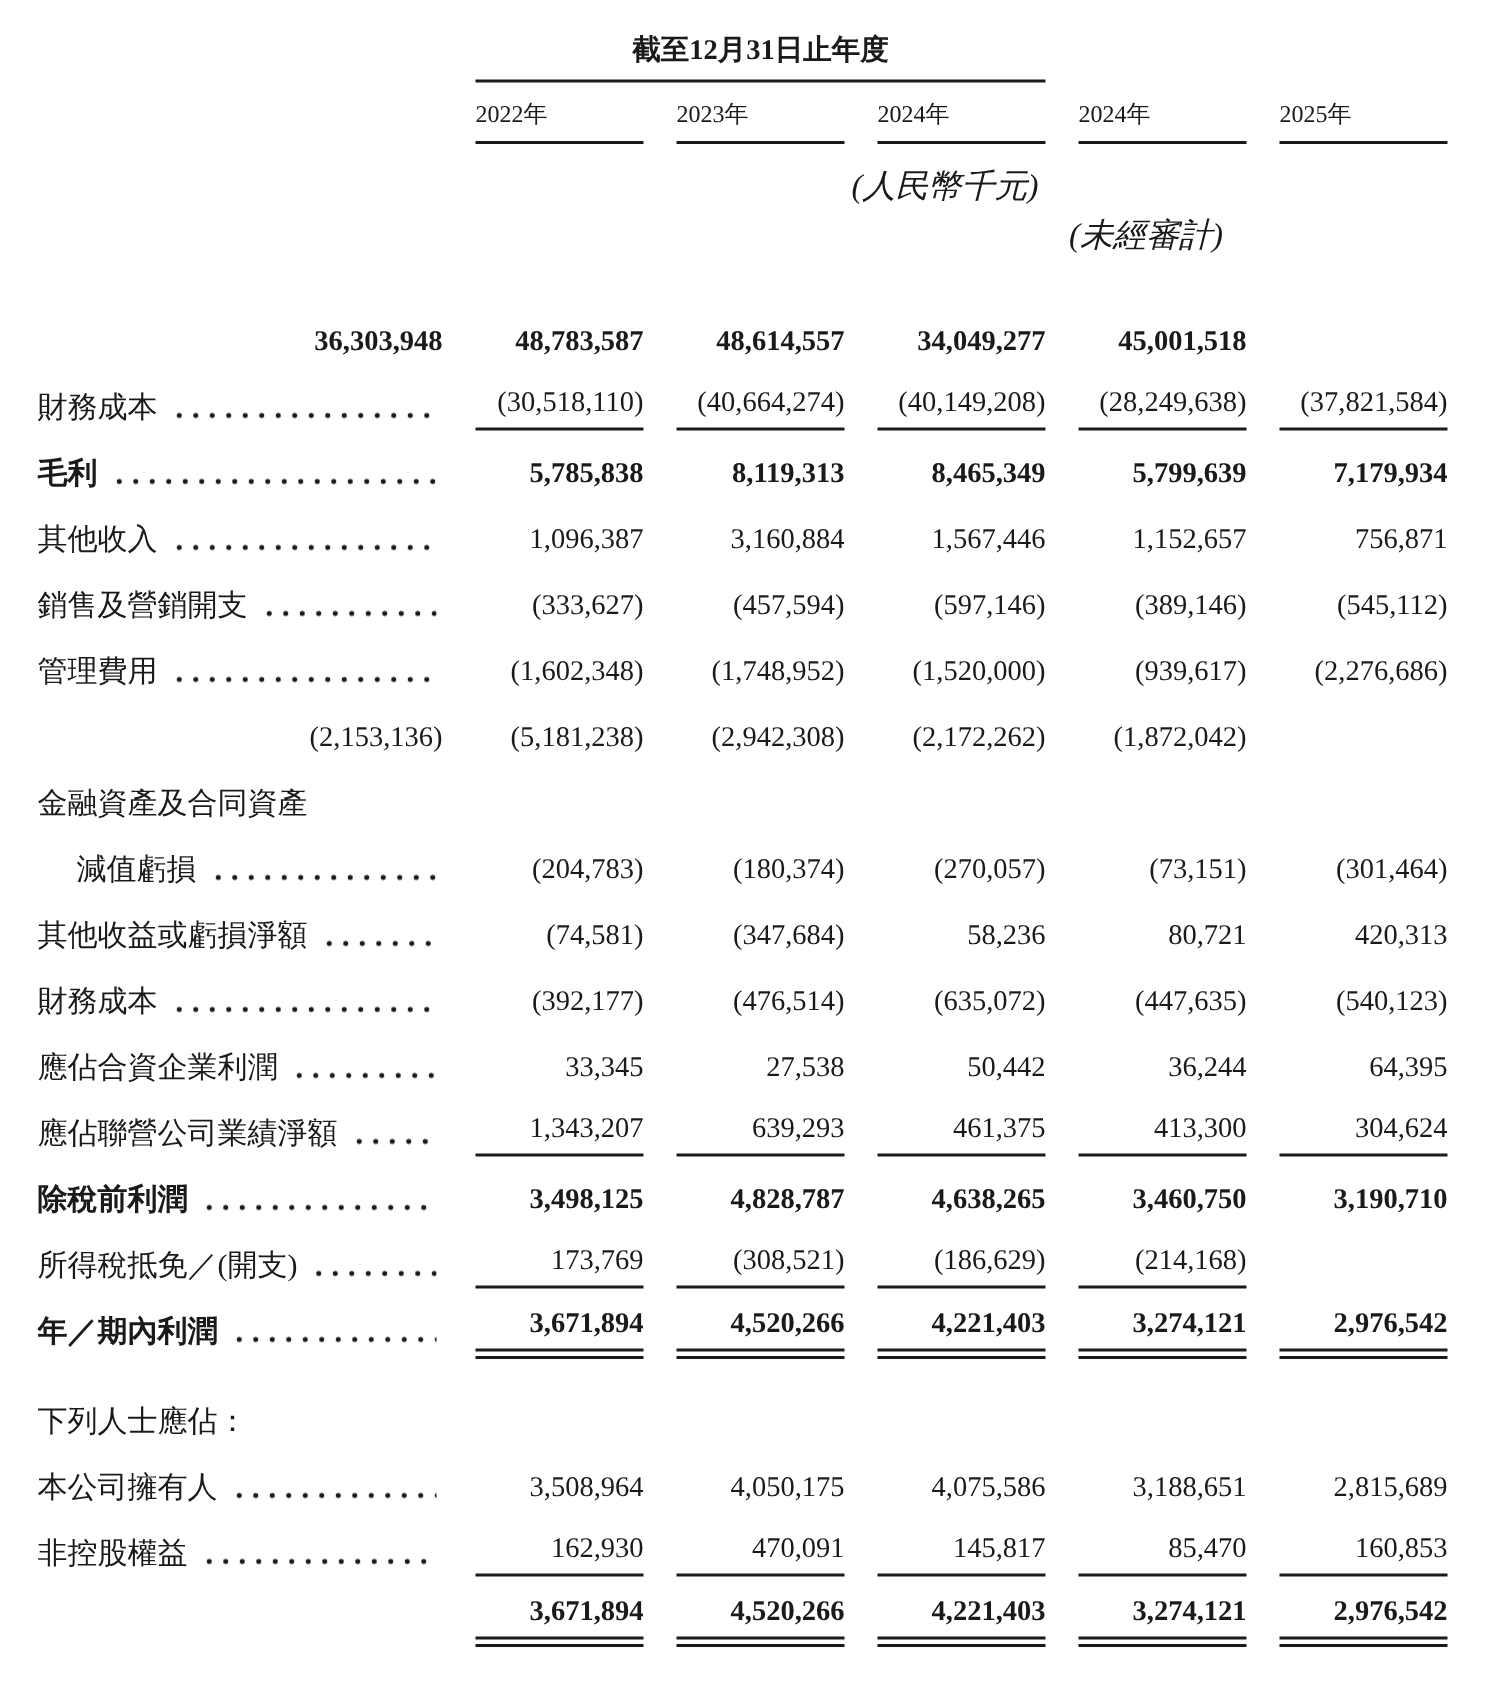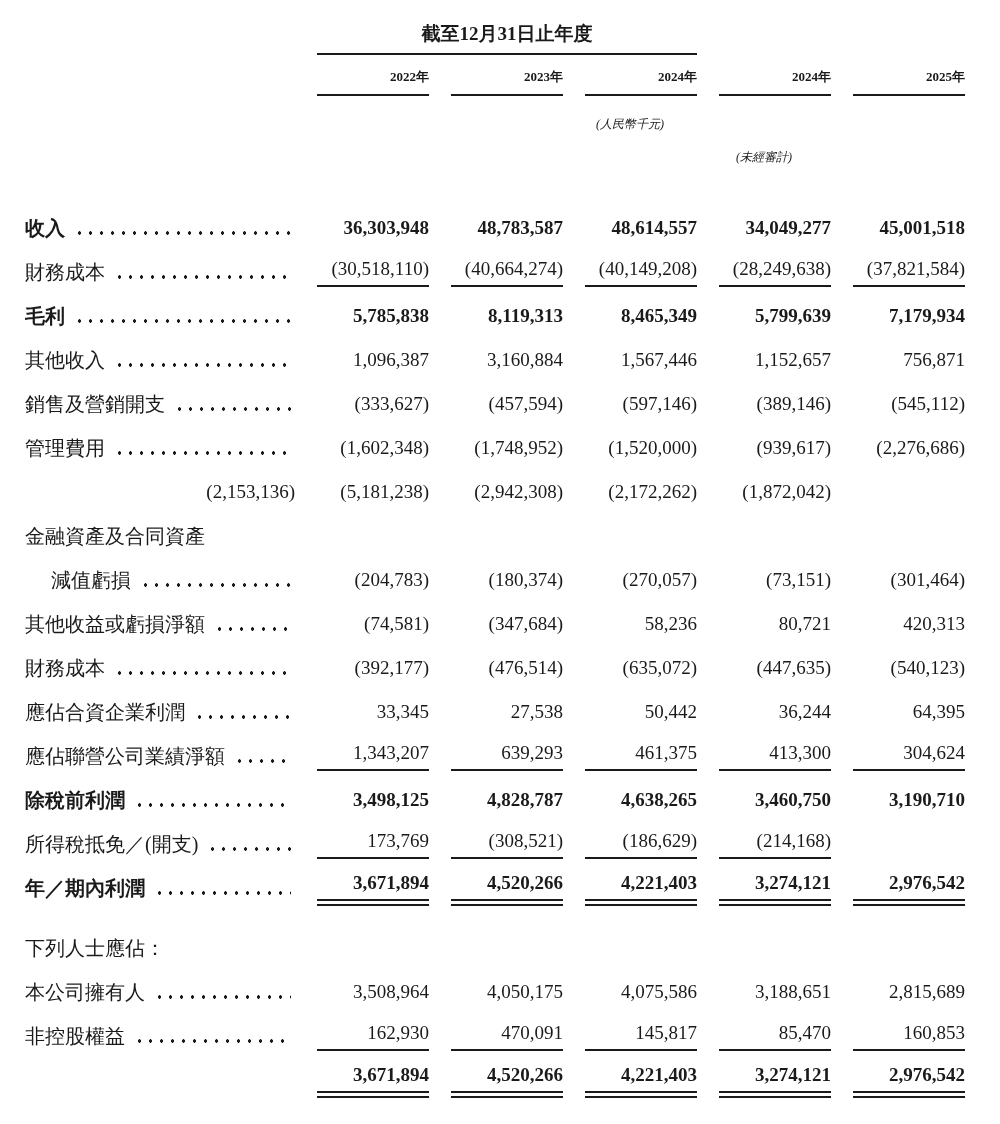--- a/index.html
+++ b/index.html
@@ -27,27 +27,27 @@
     margin-left: 22px;
     text-align: center;
     font-weight: bold;
     font-size: 19px;
     line-height: 24px;
     padding-bottom: 7px;
     border-bottom: 2px solid #1a1a1a;
   }
   .years-row { margin-top: 10px; }
   .year-cell { display:flex; flex-direction:column; align-items:flex-end; }
-  .year-box { width:112px; text-align:right; font-weight:bold; font-size:13px; line-height:24px; }
+  .year-box { width:112px; text-align:left; font-weight:normal; font-size:16px; line-height:24px; }
   .year-rule { width:112px; height:2px; background:#1a1a1a; margin-top:5px; }
   .note-row1 { margin-top: 15px; }
   .note-row2 { margin-top: 7px; }
   .note {
     font-style: italic;
-    font-size: 12px;
+    font-size: 22px;
     line-height: 26px;
     text-align: center;
     white-space: nowrap;
   }
   .note.spanall { grid-column: 2 / 7; }
   .note.col4 { grid-column: 5 / 6; }
   
   .tbody { margin-top: 36px; }
   .row { align-items: center; min-height: 44px; }
   .row.bold { font-weight: bold; }
@@ -130,24 +130,20 @@
     </div>
 
     <div class="grid note-row2">
       <div></div>
       <div class="note col4">(未經審計)</div>
     </div>
   </header>
 
   <main class="tbody" id="tbody">
       <div class="grid row bold">
-        <div class="label">
-          <span>收入</span>
-          <span class="leader"></span>
-        </div>
         <div class="cell">
           <span class="num">36,303,948</span>
         </div>
         <div class="cell">
           <span class="num">48,783,587</span>
         </div>
         <div class="cell">
           <span class="num">48,614,557</span>
         </div>
         <div class="cell">

